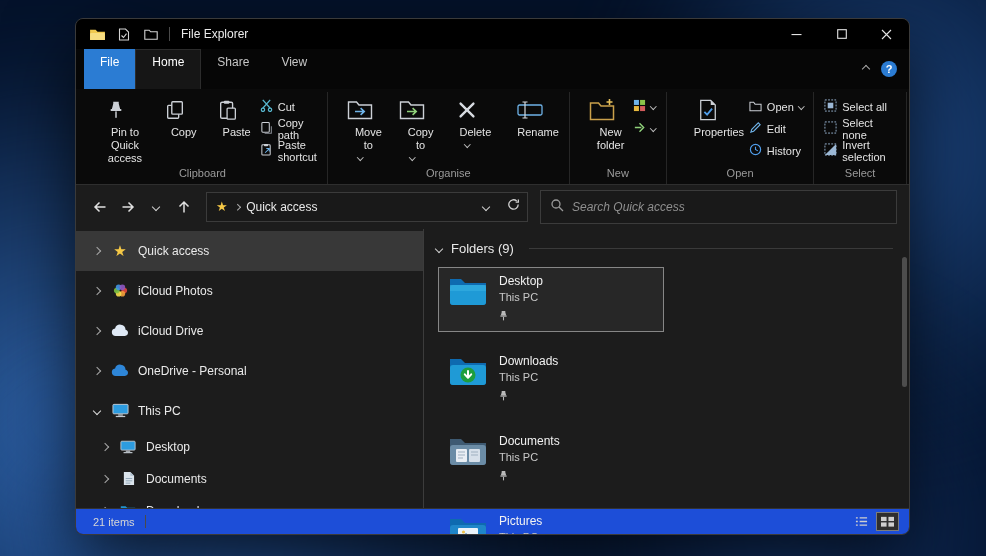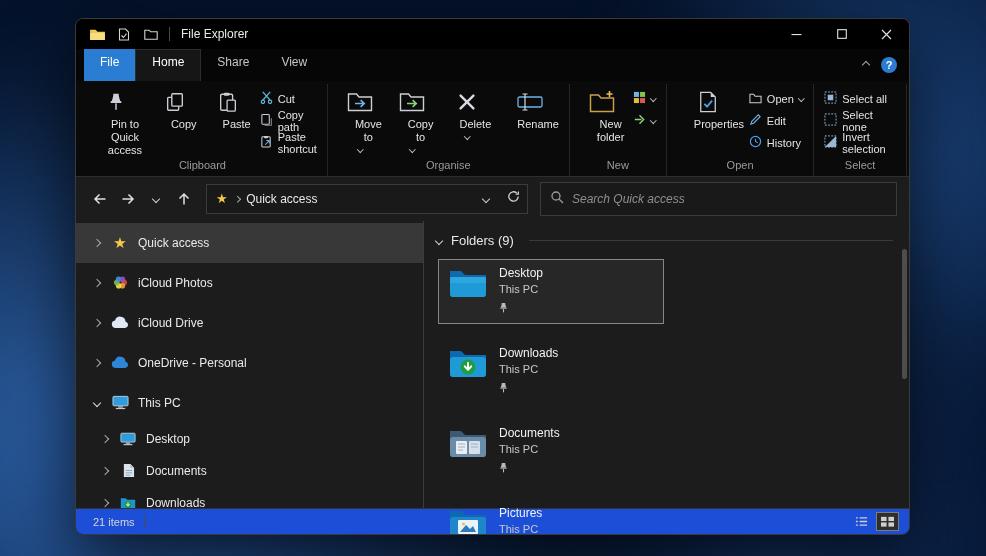--- a/index.html
+++ b/index.html
@@ -20,21 +20,21 @@
   
   .titlebar{flex:0 0 30px;background:#000;display:flex;align-items:center;padding-left:12px;gap:9px;}
   .tb-ico{display:flex;align-items:center;justify-content:center;width:18px;height:18px;}
   .qat-sep{width:1px;height:14px;background:#4a4a4a;}
   .title-text{color:#eaeaea;font-size:12px;margin-left:2px;}
   .win-controls{margin-left:auto;display:flex;height:100%;}
   .win-btn{width:45px;height:100%;display:flex;align-items:center;justify-content:center;}
 
   
   .tabrow{flex:0 0 26px;background:#060606;display:flex;align-items:stretch;padding-left:8px;}
-  .tab{padding:5px 16px 12px;font-size:12px;color:#c6c6c6;display:flex;align-items:center;}
+  .tab{padding:5px 16px 20px;font-size:12px;color:#c6c6c6;display:flex;align-items:center;}
   .tab.file{background:#2b7cd3;color:#fff;}
   .tab.active{background:#161616;color:#fff;border:1px solid #2c2c2c;border-bottom:none;}
   .tabrow-right{margin-left:auto;display:flex;align-items:center;gap:12px;padding-right:12px;}
   .help-btn{width:16px;height:16px;border-radius:50%;background:#2b7cd3;color:#fff;font-size:11px;font-weight:bold;display:flex;align-items:center;justify-content:center;}
 
   
   .chev-r,.chev-d,.chev-u{display:inline-block;width:6px;height:6px;border-right:1.4px solid #a8a8a8;border-bottom:1.4px solid #a8a8a8;}
   .chev-r{transform:rotate(-45deg);}
   .chev-d{transform:rotate(45deg);}
   .chev-u{transform:rotate(225deg);}

